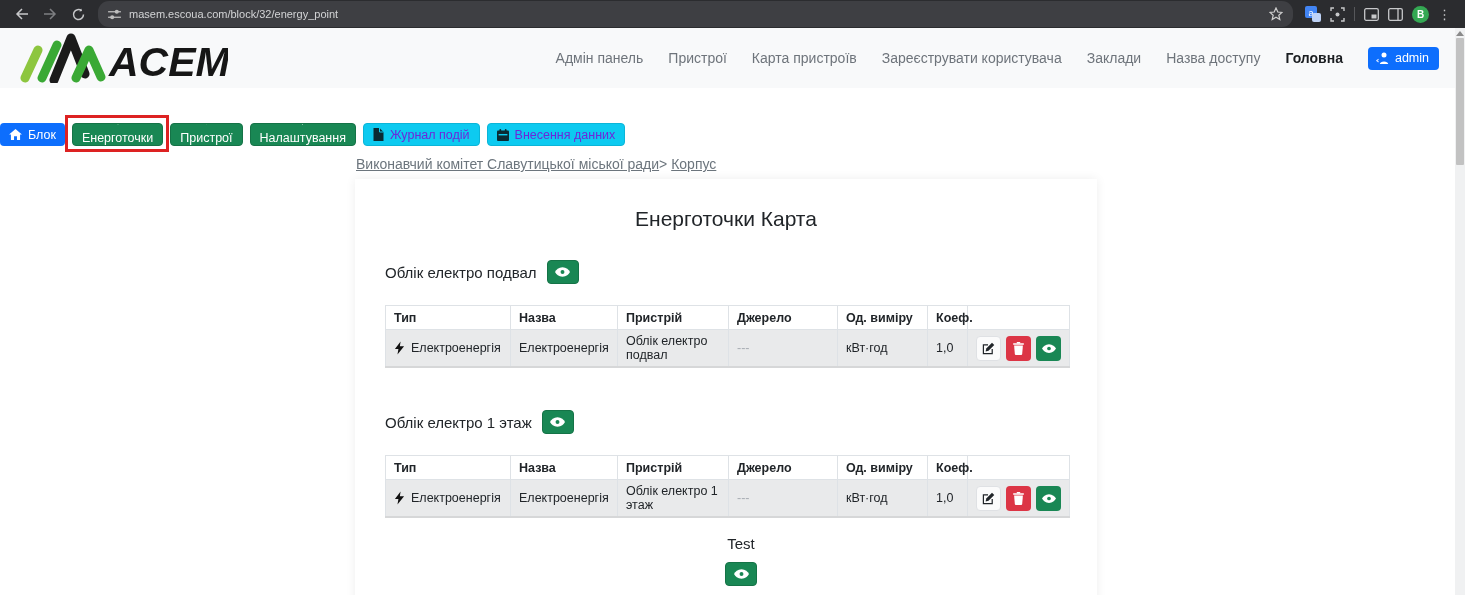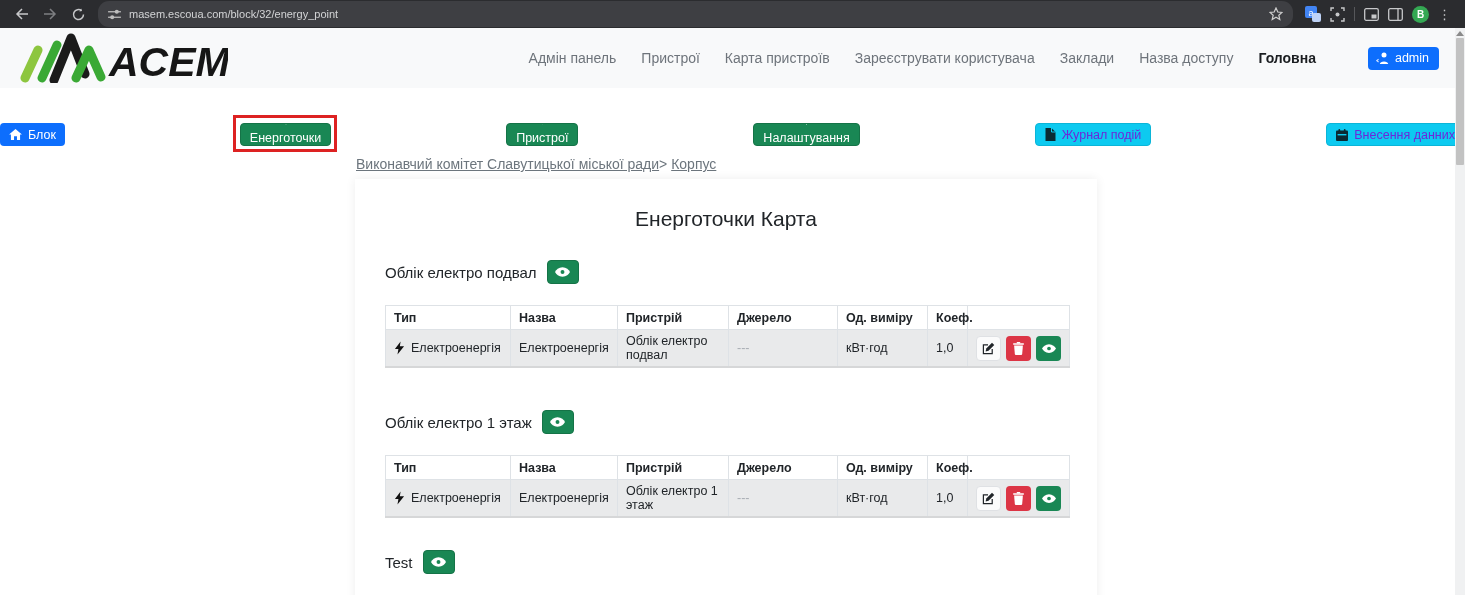--- a/index.html
+++ b/index.html
@@ -21,45 +21,45 @@
 
   
   .site-header { height:60px; background:#f8f9fa; display:flex; align-items:center;
                  justify-content:space-between; padding:0 26px 0 16px; }
   .logo { display:flex; align-items:flex-start; }
   .main-nav { display:flex; align-items:center; gap:25px; }
   .nav-item { font-size:14px; color:#6e747b; cursor:pointer; white-space:nowrap; }
   .nav-item.active { color:#1b1e21; font-weight:600; }
   .admin-btn { background:#0d6efd; color:#fff; border:none; border-radius:4px;
                padding:4px 10px 5px 8px; font-size:12.5px; display:flex; align-items:center;
-               gap:5px; cursor:pointer;margin-left:27px; }
+               gap:5px; cursor:pointer; }
 
   
   .main { position:relative; background:#fff; height:507px; }
-  .btn-row { display:flex; justify-content:space-between; align-items:center; gap:7px; padding-top:35px; }
+  .btn-row { display:flex; justify-content:flex-start; align-items:center; gap:7px; padding-top:35px; }
   .pill-btn { border:none; border-radius:4px; height:23px; padding:0 9px; font-size:12.5px;
               display:inline-flex; align-items:center; gap:6px; cursor:pointer; white-space:nowrap; }
   .pill-blue  { background:#0d6efd; color:#fff; }
   .pill-green { background:#198754; color:#fff; border:1px solid #157347;flex-direction:column; }
   .pill-cyan  { background:#0dcaf0; color:#6d28d9; border:1px solid #0bb5d8; }
   .hl-wrap { position:relative; display:inline-flex; }
   .red-box { position:absolute; left:-7px; right:-6px; top:-8px; bottom:-6px;
              border:3px solid #dd2222; pointer-events:none; }
 
   .breadcrumb { margin:10px 0 0 356px; font-size:14px; color:#6c757d; }
   .breadcrumb a { color:#6c757d; text-decoration:underline; cursor:pointer; }
 
   .card { margin:7px 0 0 355px; width:742px; height:440px; background:#fff;
           box-shadow:0 0 10px rgba(0,0,0,0.07); padding-top:28px; }
   .page-title { text-align:center; font-size:21px; font-weight:500; color:#212529; }
 
   .section-head { display:flex; align-items:center; gap:10px; margin-left:30px; font-size:15px; color:#212529; }
   .sh-1 { margin-top:29px; }
   .sh-2 { margin-top:42px; }
-  .sh-3 { margin-top:32px; }
+  .sh-3 { margin-top:17px;flex-direction:column; }
   .eye-btn { width:32px; height:24px; background:#198754; border:1px solid #157347;
              border-radius:4px; display:flex; align-items:center; justify-content:center; cursor:pointer; }
 
   table.ep { border-collapse:collapse; table-layout:fixed; width:684px; margin:21px 0 0 30px;
              font-size:12.5px; color:#212529; }
   table.ep th, table.ep td { border:1px solid #dee2e6; padding:4px 8px; text-align:left; vertical-align:middle; }
   table.ep th { font-weight:700; background:#fff; height:24px;margin-top:24px; }
   table.ep tbody tr { background:#e9eaeb; border-bottom:2px solid #d6d7d8; }
   .dim { color:#a8adb3; }
   .type-cell { display:flex; align-items:center; gap:6px; }

